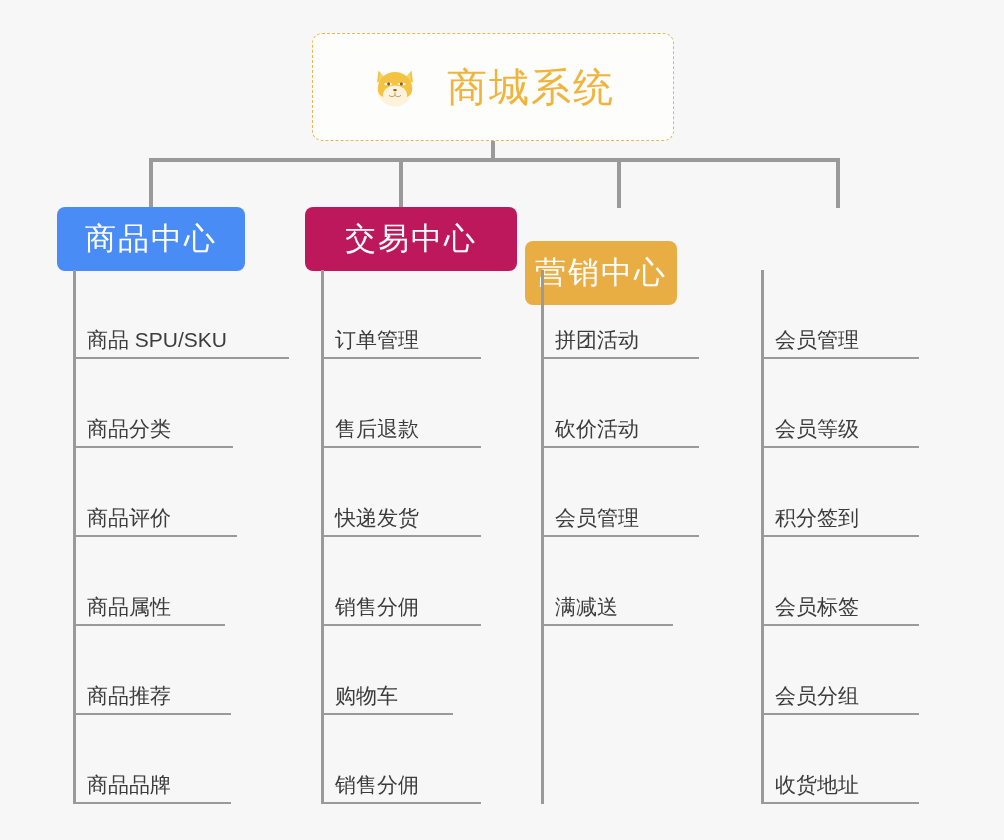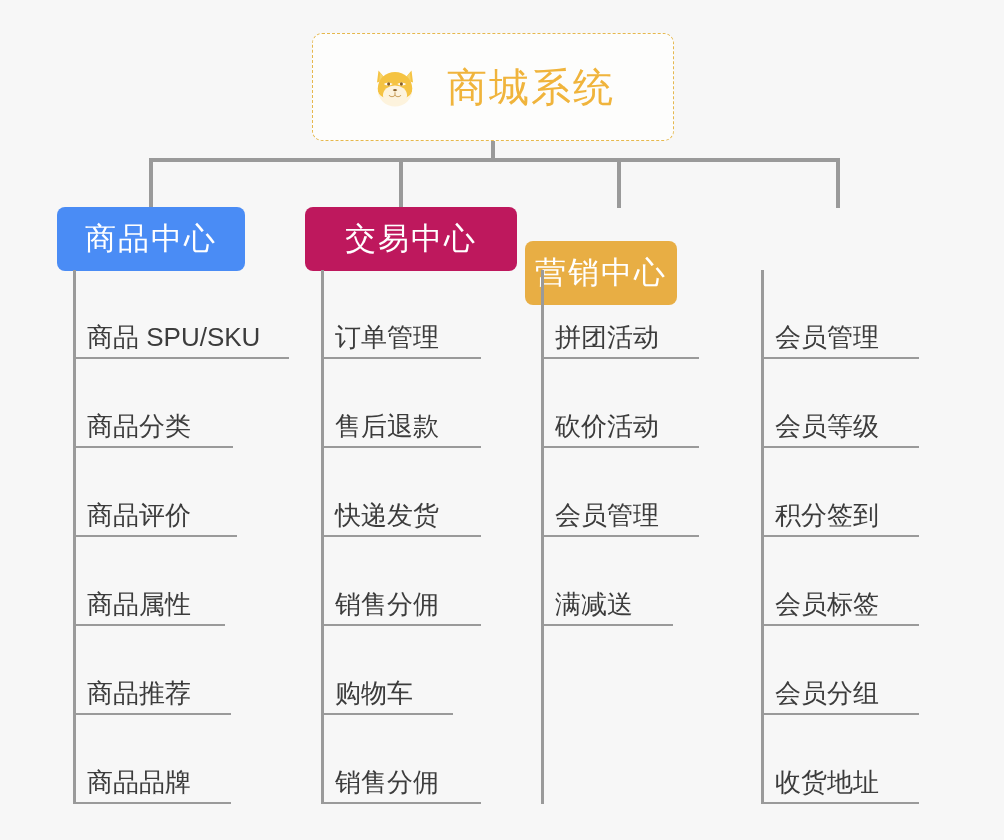--- a/index.html
+++ b/index.html
@@ -59,21 +59,21 @@
   }
   .leaf{
     position:relative;
     height:89px;
     box-sizing:border-box;
     display:flex;
     align-items:flex-end;
   }
   .leaf-label{
     display:inline-block;
-    font-size:26px;
+    font-size:21px;
     color:#3c3c3c;
     line-height:1;
     padding:0 14px 9px 14px;
     white-space:nowrap;
   }
   .leaf-rule{
     position:absolute;
     left:0;bottom:0;
     height:2px;
     background:#9a9a9a;

